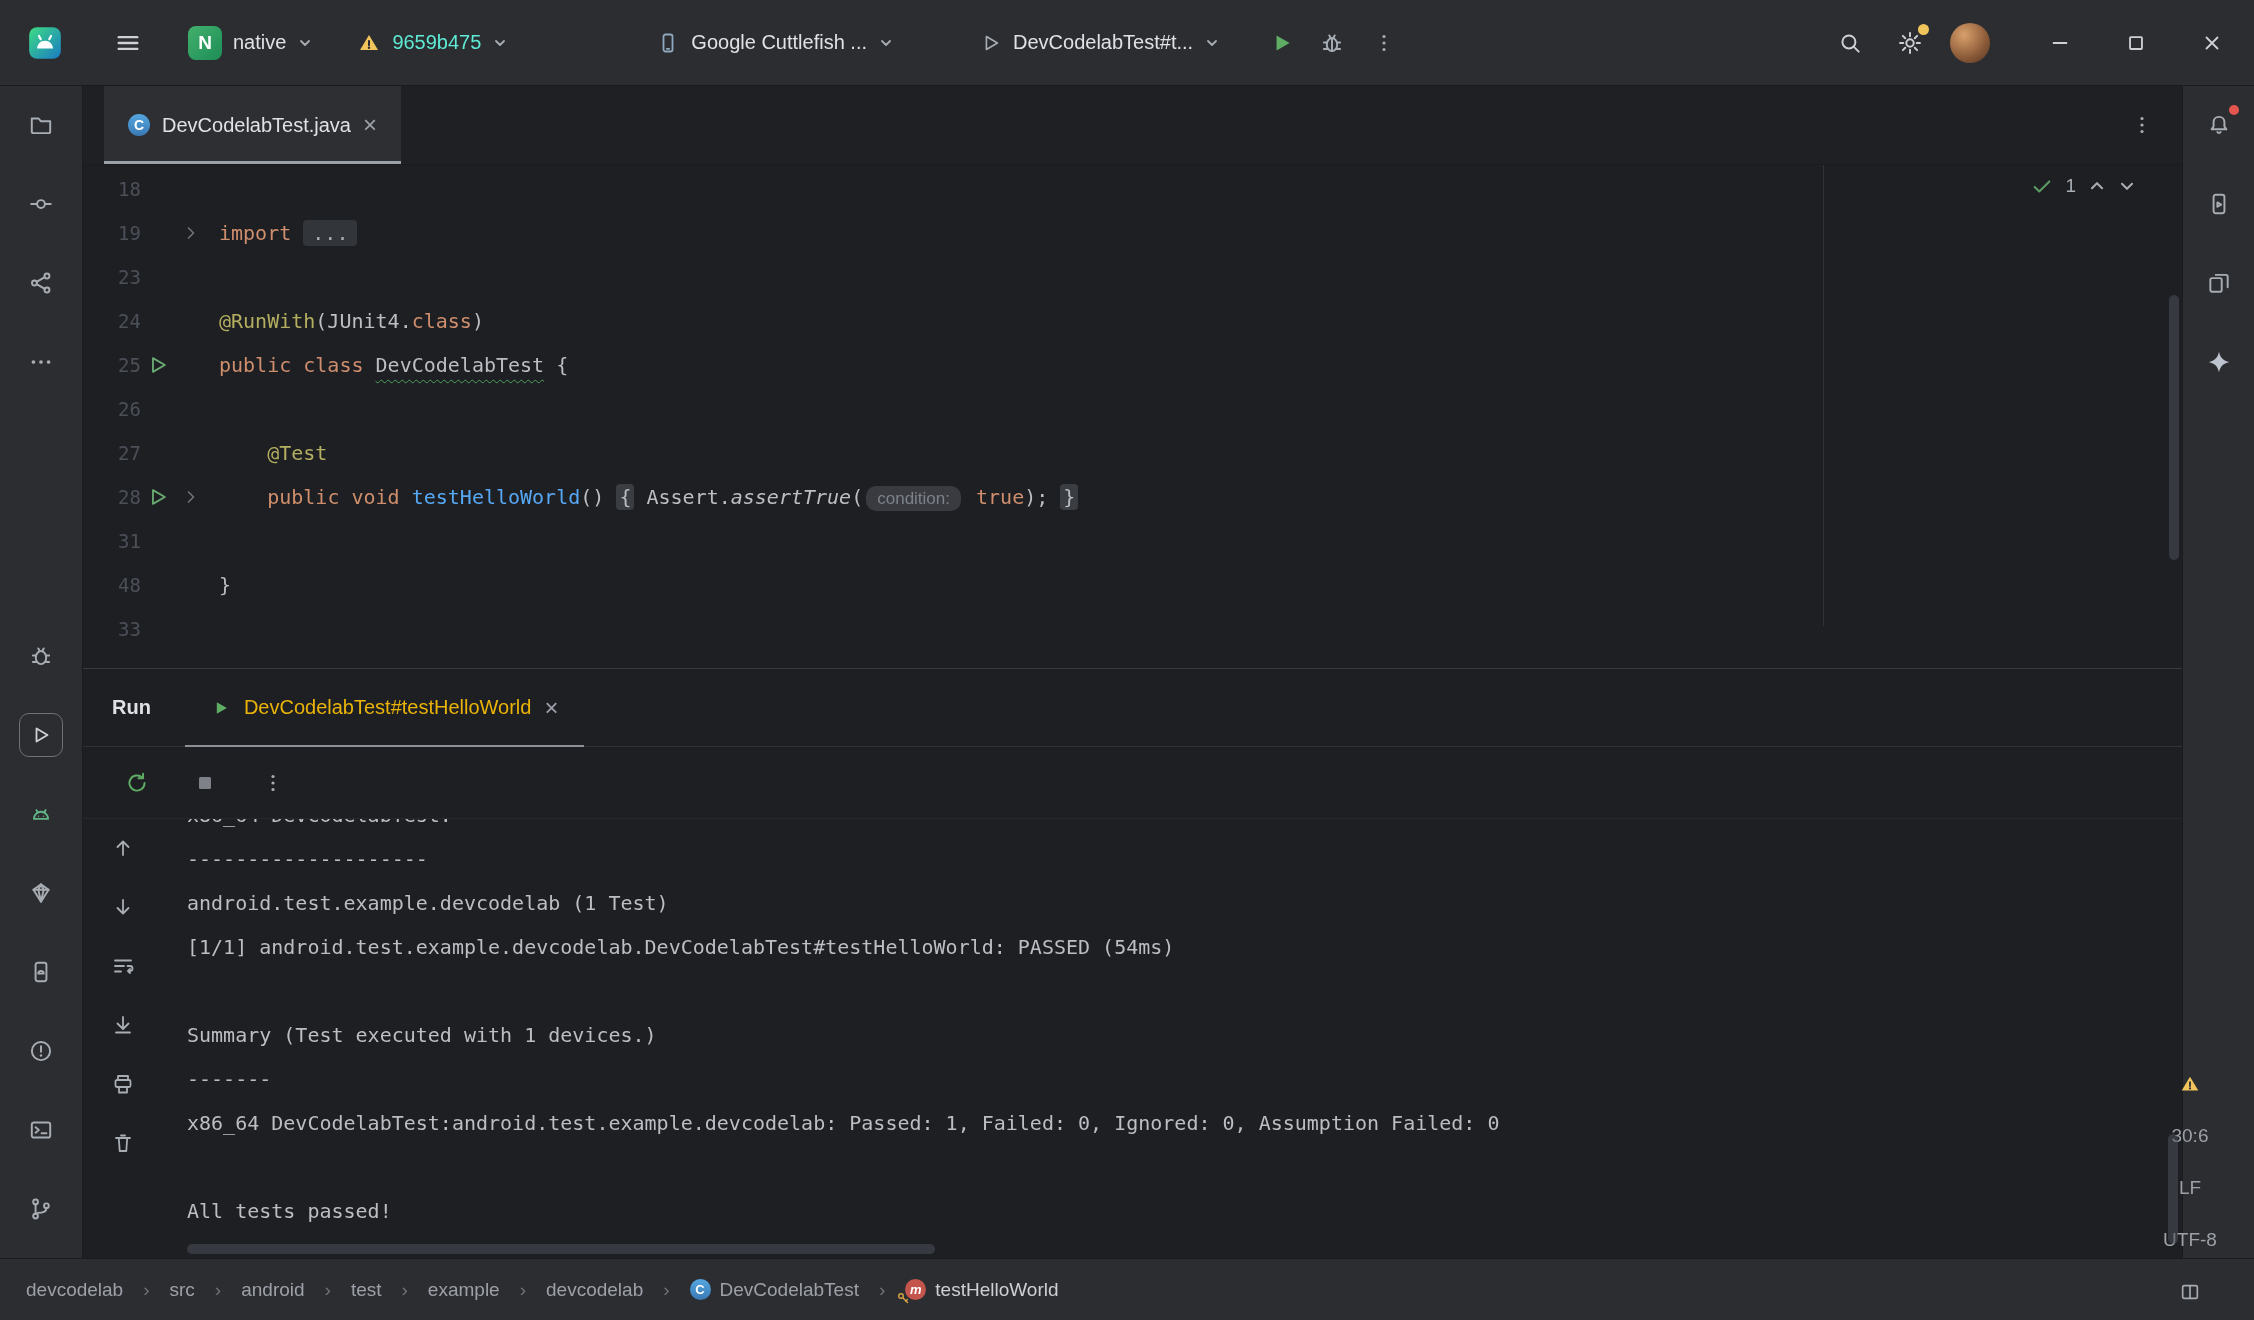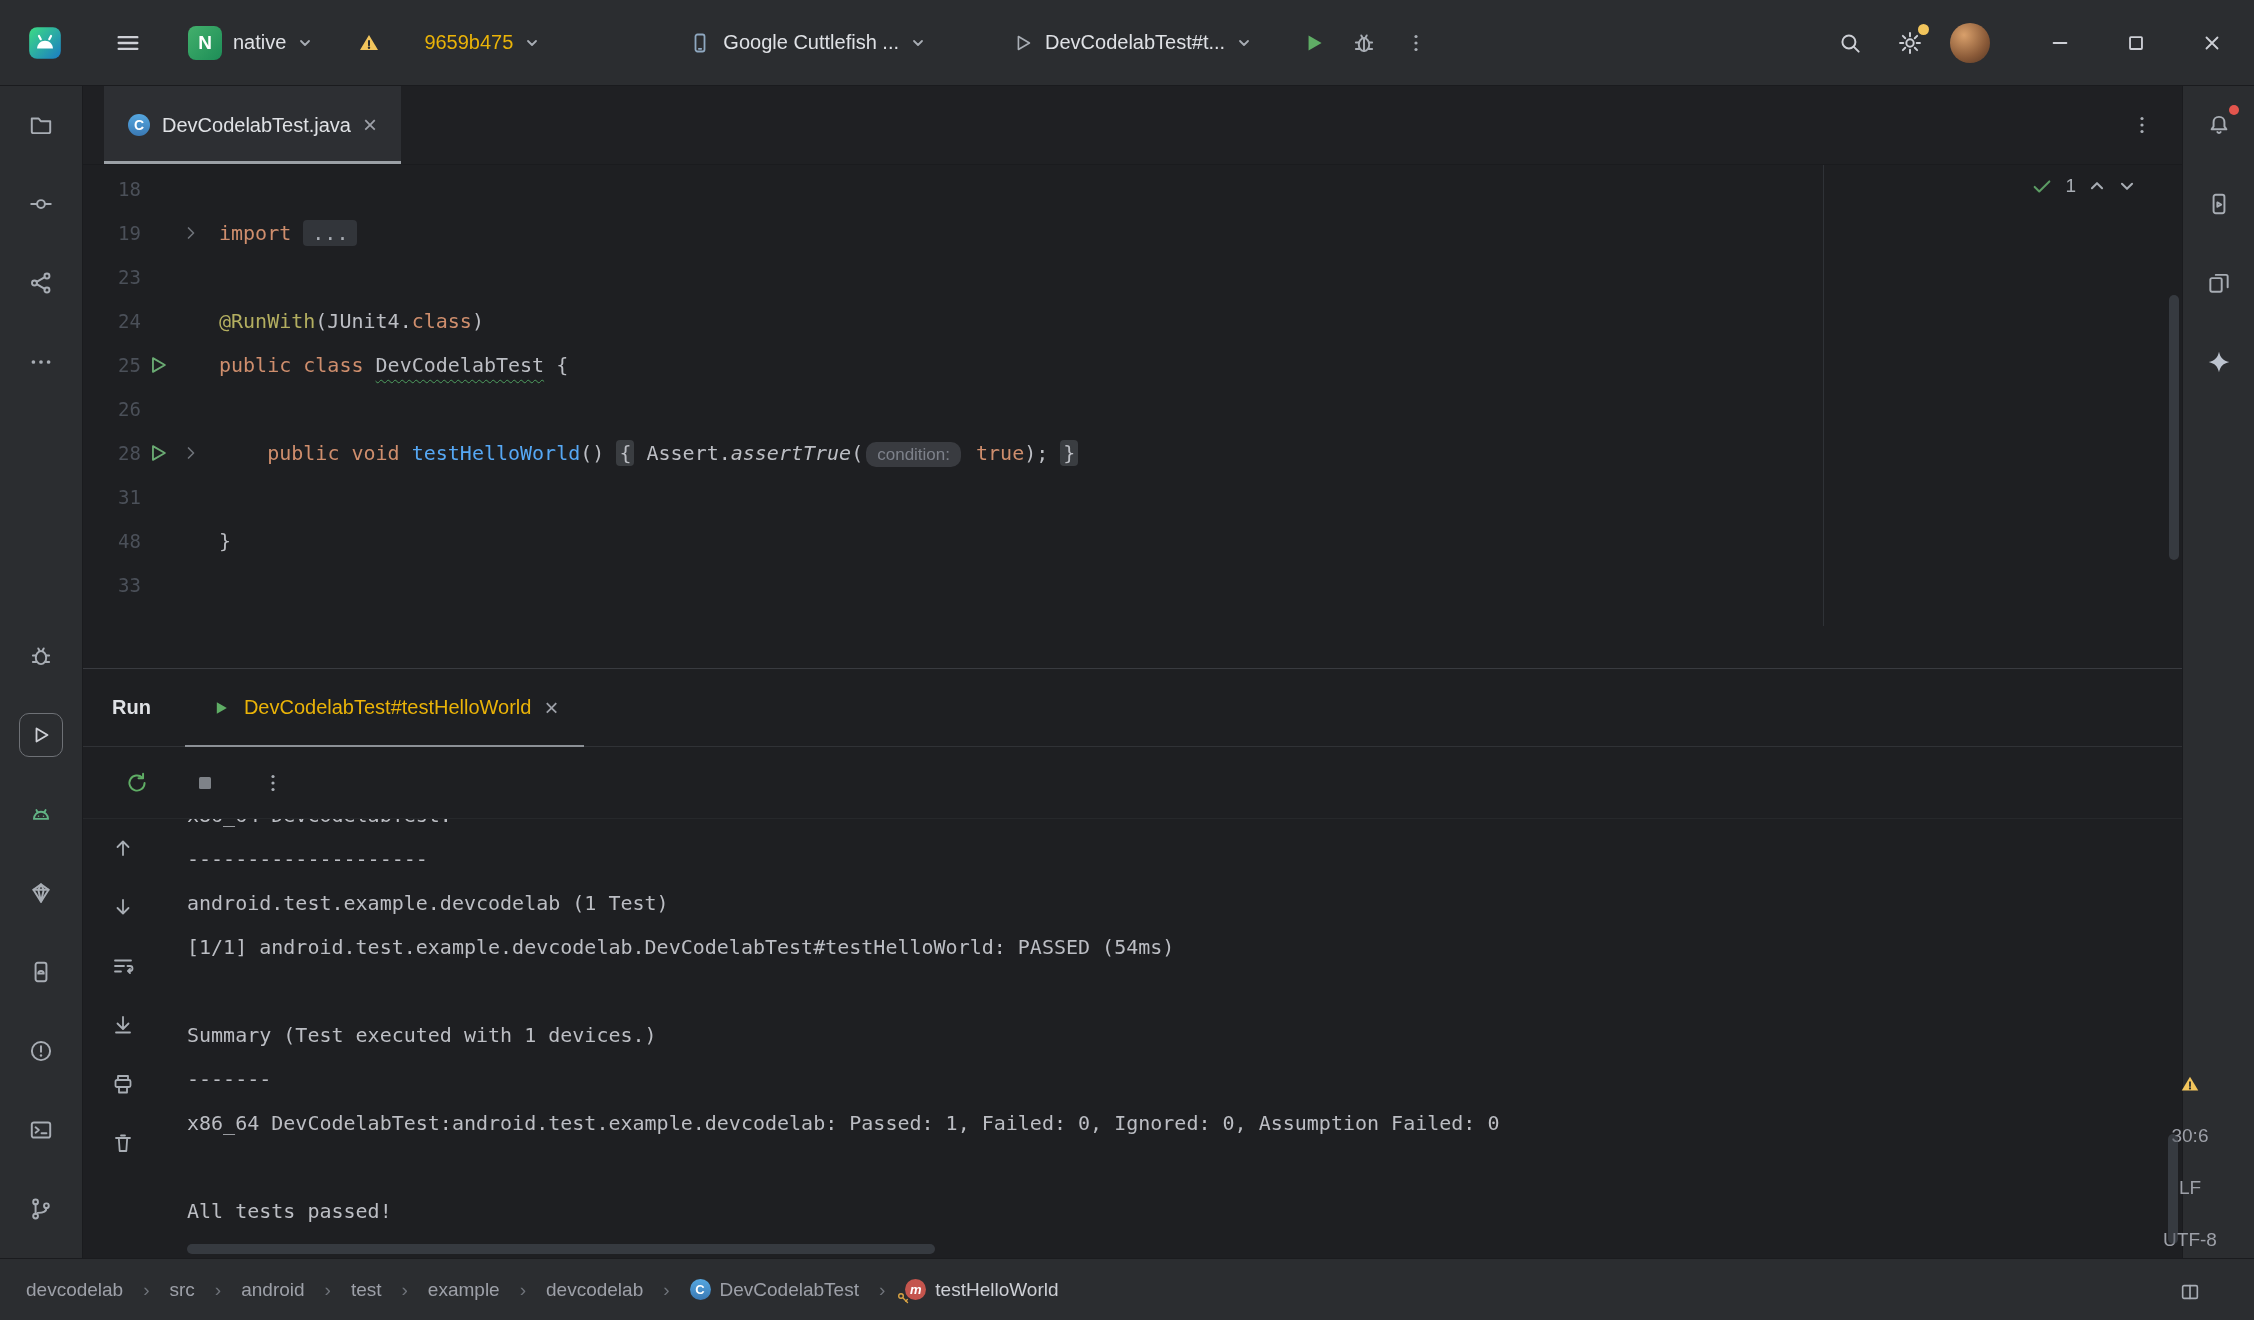--- a/index.html
+++ b/index.html
@@ -11,21 +11,21 @@
 
   .window{width:2254px;height:1320px;display:flex;flex-direction:column;position:relative;}
 
   
   .titlebar{height:86px;flex:0 0 auto;background:#2b2d30;border-bottom:1px solid #1a1b1e;
     display:flex;align-items:center;padding:0 24px 0 26px;}
   .tb-left{display:flex;align-items:center;}
   .icon-btn{width:44px;height:44px;border-radius:8px;display:inline-flex;align-items:center;justify-content:center;position:relative;}
   .widget{display:flex;align-items:center;gap:11px;color:#dfe1e5;font-size:20px;padding:8px 10px;border-radius:8px;}
   .widget .wlabel{white-space:nowrap;}
-  .widget .dim{color:#eab308;margin-left:32px;}
+  .widget .dim{color:#5eead4;}
   .nbadge{width:34px;height:34px;border-radius:8px;background:linear-gradient(135deg,#43b06c,#1d8d57);
     color:#fff;font-weight:700;font-size:19px;display:inline-flex;align-items:center;justify-content:center;}
   .chev{flex:0 0 auto;}
   .tb-right{margin-left:auto;display:flex;align-items:center;gap:16px;}
   .winctl{display:flex;align-items:center;gap:40px;margin-left:34px;}
   .gear-dot{position:absolute;top:3px;right:3px;width:11px;height:11px;border-radius:50%;background:#f2c55c;}
   .avatar{width:40px;height:40px;border-radius:50%;
     background:radial-gradient(circle at 35% 30%,#d9a06b,#8a5a38 60%,#503322);}
 
   
@@ -425,20 +425,28 @@
               </span>
               <span class="ltext"><span class="tk-kw">public class </span><span class="tk-pl tk-wave">DevCodelabTest</span><span class="tk-pl"> {</span></span>
             </div>
             <div class="code-row">
               <span class="lnum">26</span>
               <span class="gicons">
                 <span class="gcell"></span>
                 <span class="gcell"></span>
               </span>
               <span class="ltext"></span>
+            </div>
+            <div class="code-row">
+              <span class="lnum">27</span>
+              <span class="gicons">
+                <span class="gcell"></span>
+                <span class="gcell"></span>
+              </span>
+              <span class="ltext"><span class="tk-pl">    </span><span class="tk-ann">@Test</span></span>
             </div>
             <div class="code-row">
               <span class="lnum">28</span>
               <span class="gicons">
                 <span class="gcell">
                   <svg width="22" height="22" viewBox="0 0 24 24">
                     <path d="M6.5 4.5l13 7.5-13 7.5z" fill="none" stroke="#6aab73" stroke-width="2" stroke-linejoin="round"></path>
                   </svg>
                 </span>
                 <span class="gcell">

